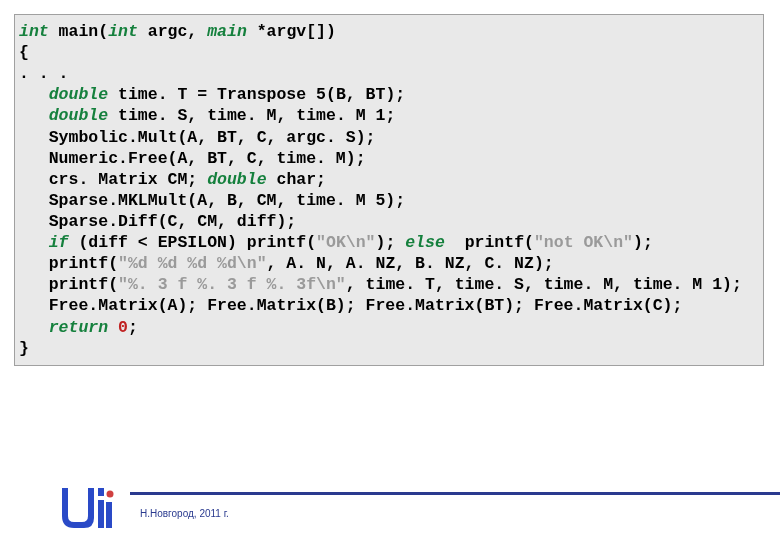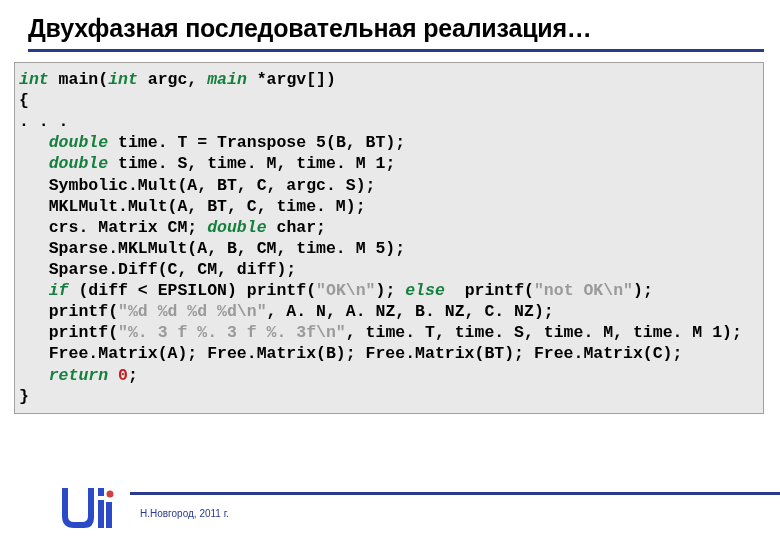--- a/index.html
+++ b/index.html
@@ -80,29 +80,28 @@
     right: 22px;
     top: 18px;
     font-size: 13px;
     color: #000;
   }
 </style>
 </head>
 <body>
 
 <div class="slide">
-  <div class="title">Двухфазная последовательная реализация…</div>
 
   <div class="codebox"><span class="kw">int</span><span> main(</span><span class="kw">int</span><span> argc, </span><span class="kw">main</span><span> *argv[])</span>
 <span>{</span>
 <span>. . .</span>
    <span class="kw">double</span><span> time. T = Transpose 5(B, BT);</span>
    <span class="kw">double</span><span> time. S, time. M, time. M 1;</span>
    <span>Symbolic.Mult(A, BT, C, argc. S);</span>
-   <span>MKLMult.Mult(A, BT, C, time. M);</span>
+   <span>Numeric.Free(A, BT, C, time. M);</span>
    <span>crs. Matrix CM; </span><span class="kw">double</span><span> char;</span>
    <span>Sparse.MKLMult(A, B, CM, time. M 5);</span>
    <span>Sparse.Diff(C, CM, diff);</span>
    <span class="kw">if</span><span> (diff &lt; EPSILON) printf(</span><span class="str">"OK\n"</span><span>); </span><span class="kw">else</span><span>  printf(</span><span class="str">"not OK\n"</span><span>);</span>
    <span>printf(</span><span class="str">"%d %d %d %d\n"</span><span>, A. N, A. NZ, B. NZ, C. NZ);</span>
    <span>printf(</span><span class="str">"%. 3 f %. 3 f %. 3f\n"</span><span>, time. T, time. S, time. M, time. M 1);</span>
    <span>Free.Matrix(A); Free.Matrix(B); Free.Matrix(BT); Free.Matrix(C);</span>
    <span class="kw">return</span><span> </span><span class="num">0</span><span>;</span>
 <span>}</span></div>
 

